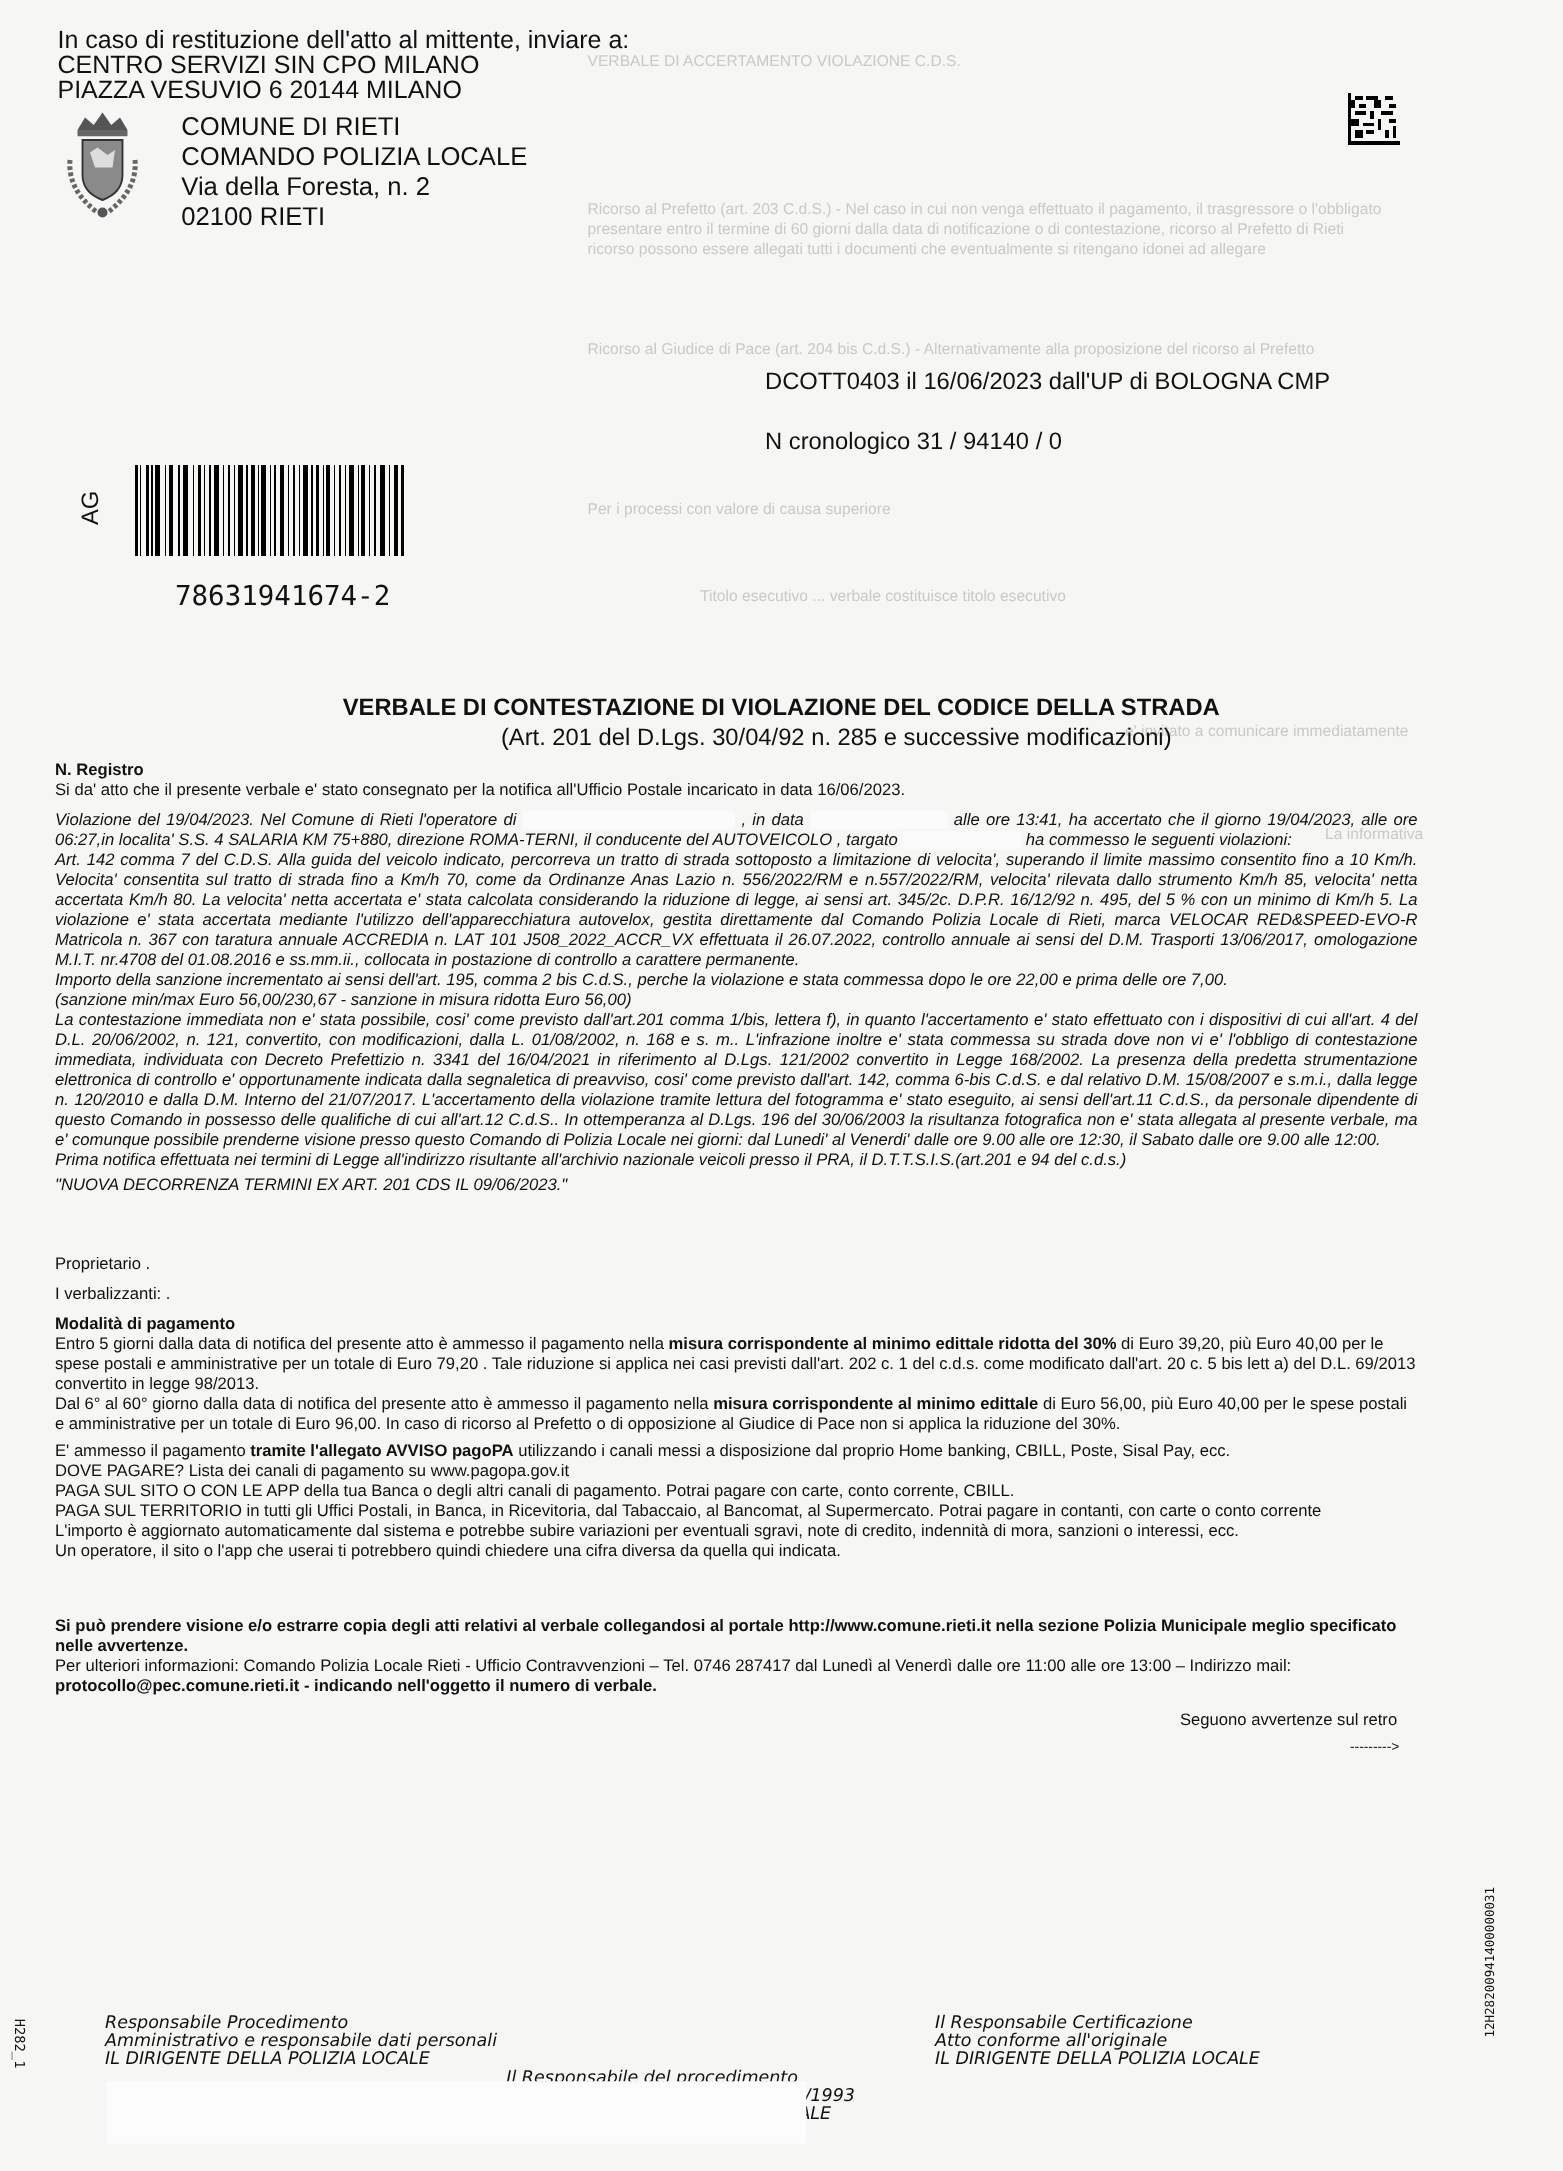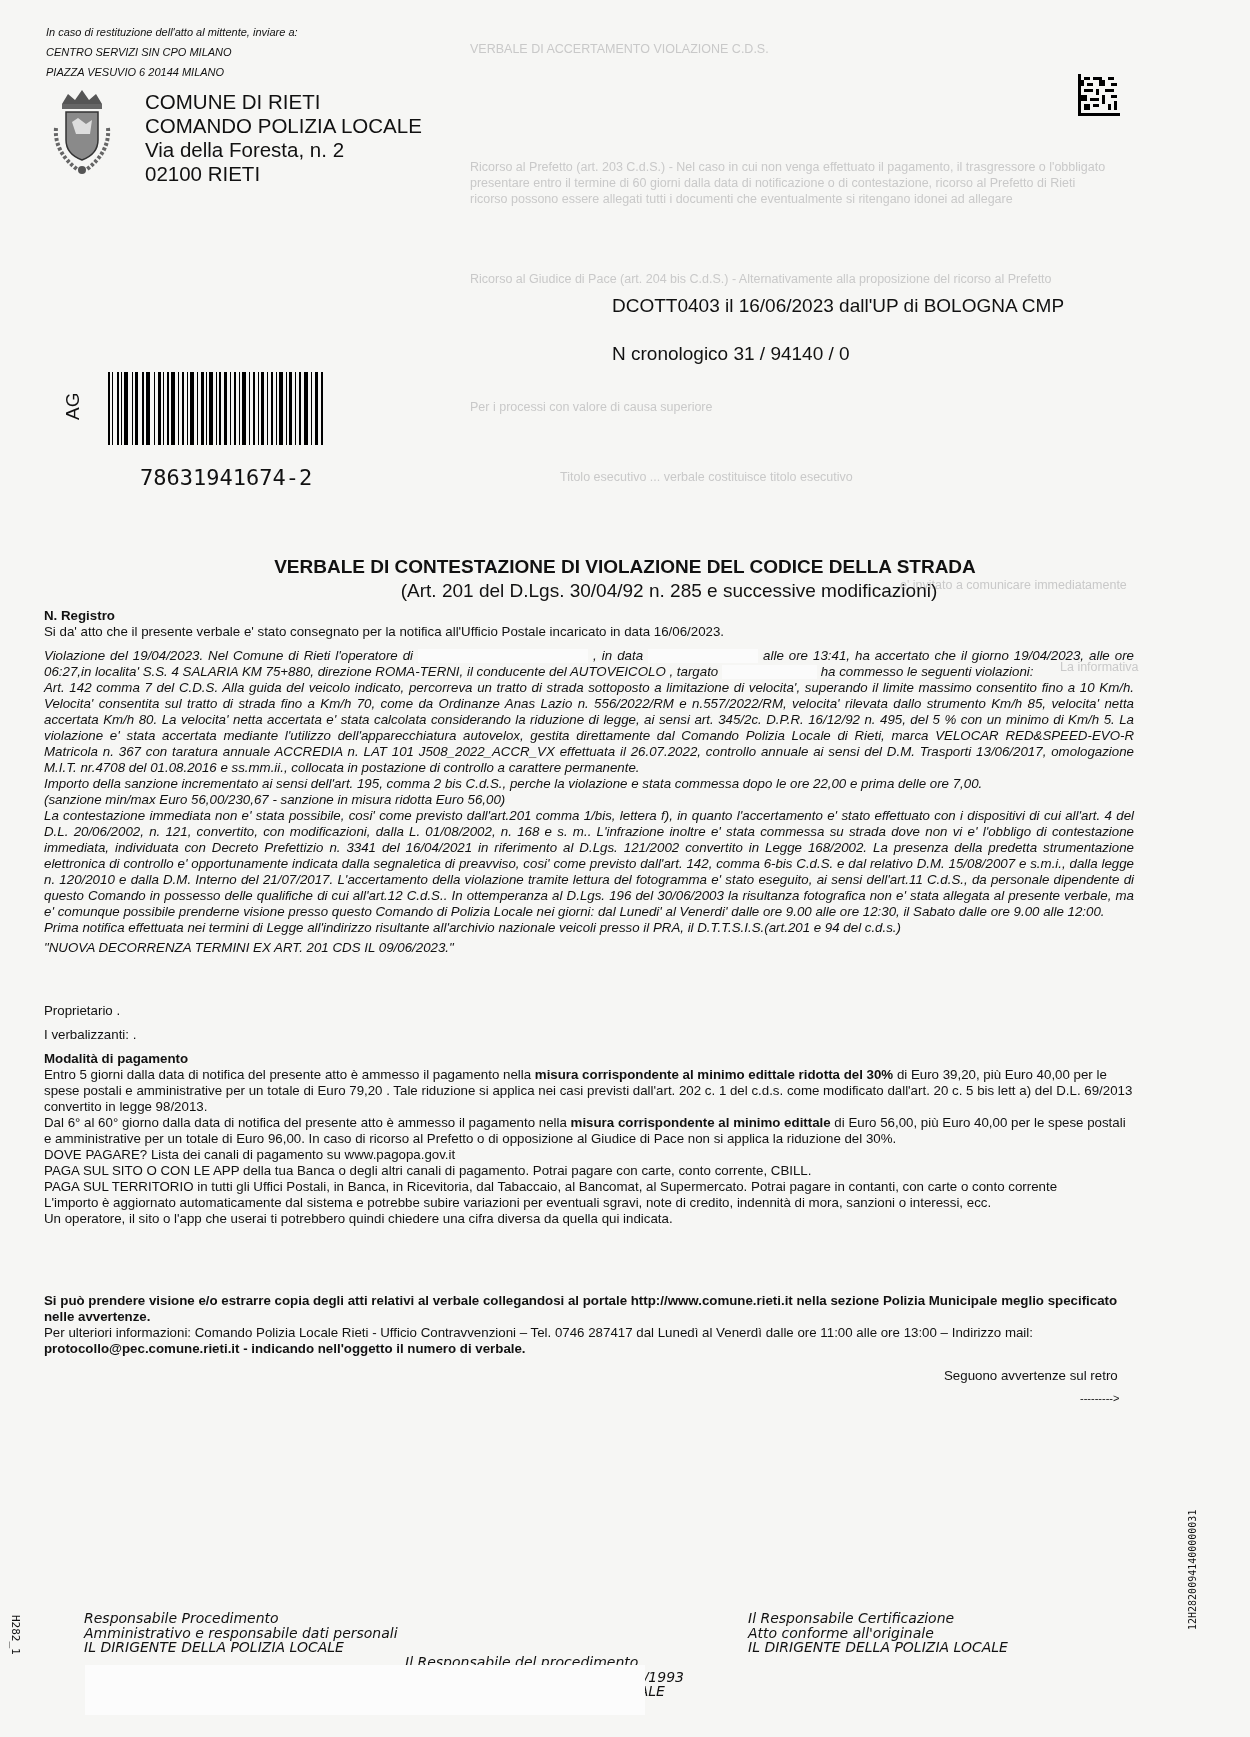--- a/index.html
+++ b/index.html
@@ -6,21 +6,21 @@
   body {
     width: 1250px; height: 1737px; position: relative; overflow: hidden;
     background: #f6f6f4;
     font-family: "Liberation Sans", sans-serif; color: #111;
   }
   .abs { position: absolute; }
   .ghost {
     position: absolute; color: #c9c9c9; font-size: 12.5px; line-height: 15px;
     white-space: nowrap; overflow: hidden;
   }
-  .return-addr { left: 46px; top: 22px; font-style: italic; font-size: 11px; line-height: 20px; }
+  .return-addr { left: 46px; top: 22px; font-size: 20px; line-height: 20px; }
   .crest { left: 48px; top: 88px; width: 68px; height: 92px; }
   .issuer { left: 145px; top: 90px; font-size: 20.5px; line-height: 24px; }
   .qr { left: 1078px; top: 74px; width: 42px; height: 42px; }
   .dcott { left: 612px; top: 295px; font-size: 19px; }
   .cronologico { left: 612px; top: 343px; font-size: 19px; }
   .ag { left: 62px; top: 395px; font-size: 19px; transform: rotate(-90deg); transform-origin: left top; }
   .barcode { left: 108px; top: 372px; width: 216px; height: 73px; }
   .barcode-num { left: 140px; top: 465px; font-family: "DejaVu Sans Mono", monospace; font-size: 22px; }
   .title { left: 0; width: 1250px; top: 556px; text-align: center; font-weight: bold; font-size: 19px; }
   .subtitle { left: 0; width: 1250px; top: 580px; text-align: center; font-size: 19px; margin-left: 44px; }
@@ -177,20 +177,21 @@
   <p style="margin-top:4px;">"NUOVA DECORRENZA TERMINI EX ART. 201 CDS IL 09/06/2023."</p>
 </div>
 
 <div class="abs body" style="top:1003px;">Proprietario .</div>
 <div class="abs body" style="top:1027px;">I verbalizzanti: .</div>
 
 <div class="abs body" style="top:1051px;">
   <p class="bold">Modalità di pagamento</p>
   <p><span>Entro 5 giorni dalla data di notifica del presente atto è ammesso il pagamento nella </span><span class="bold">misura corrispondente al minimo edittale ridotta del  30%</span><span> di Euro 39,20, più Euro 40,00 per le spese postali e amministrative per un totale di Euro 79,20 . Tale riduzione si applica nei casi previsti dall'art. 202 c. 1 del c.d.s. come modificato dall'art. 20 c. 5 bis lett a) del D.L. 69/2013 convertito in legge 98/2013.</span></p>
   <p><span>Dal 6° al 60° giorno dalla data di notifica del presente atto è ammesso il pagamento nella </span><span class="bold">misura corrispondente al minimo edittale</span><span> di Euro 56,00, più Euro 40,00 per le spese postali e amministrative per un totale di Euro 96,00. In caso di ricorso al Prefetto o di opposizione al Giudice di Pace non si applica la riduzione del 30%.</span></p>
+  <p style="margin-top:6px;"><span>E' ammesso il pagamento </span><span class="bold">tramite l'allegato AVVISO pagoPA</span><span> utilizzando i canali messi a disposizione dal proprio Home banking, CBILL, Poste, Sisal Pay, ecc.</span></p>
   <p>DOVE PAGARE? Lista dei canali di pagamento su www.pagopa.gov.it</p>
   <p>PAGA SUL SITO O CON LE APP della tua Banca o degli altri canali di pagamento. Potrai pagare con carte, conto corrente, CBILL.</p>
   <p>PAGA SUL TERRITORIO in tutti gli Uffici Postali, in Banca, in Ricevitoria, dal Tabaccaio, al Bancomat, al Supermercato. Potrai pagare in contanti, con carte o conto corrente</p>
   <p>L'importo è aggiornato automaticamente dal sistema e potrebbe subire variazioni per eventuali sgravi, note di credito, indennità di mora, sanzioni o interessi, ecc.</p>
   <p>Un operatore, il sito o l'app che userai ti potrebbero quindi chiedere una cifra diversa da quella qui indicata.</p>
 </div>
 
 <div class="abs body" style="top:1293px;">
   <p class="bold">Si può prendere visione e/o estrarre copia degli atti relativi al verbale collegandosi al portale http://www.comune.rieti.it nella sezione Polizia Municipale meglio specificato nelle avvertenze.</p>
   <p>Per ulteriori informazioni: Comando Polizia Locale Rieti - Ufficio Contravvenzioni – Tel. 0746 287417 dal Lunedì al Venerdì dalle ore 11:00 alle ore 13:00 – Indirizzo mail:</p>

